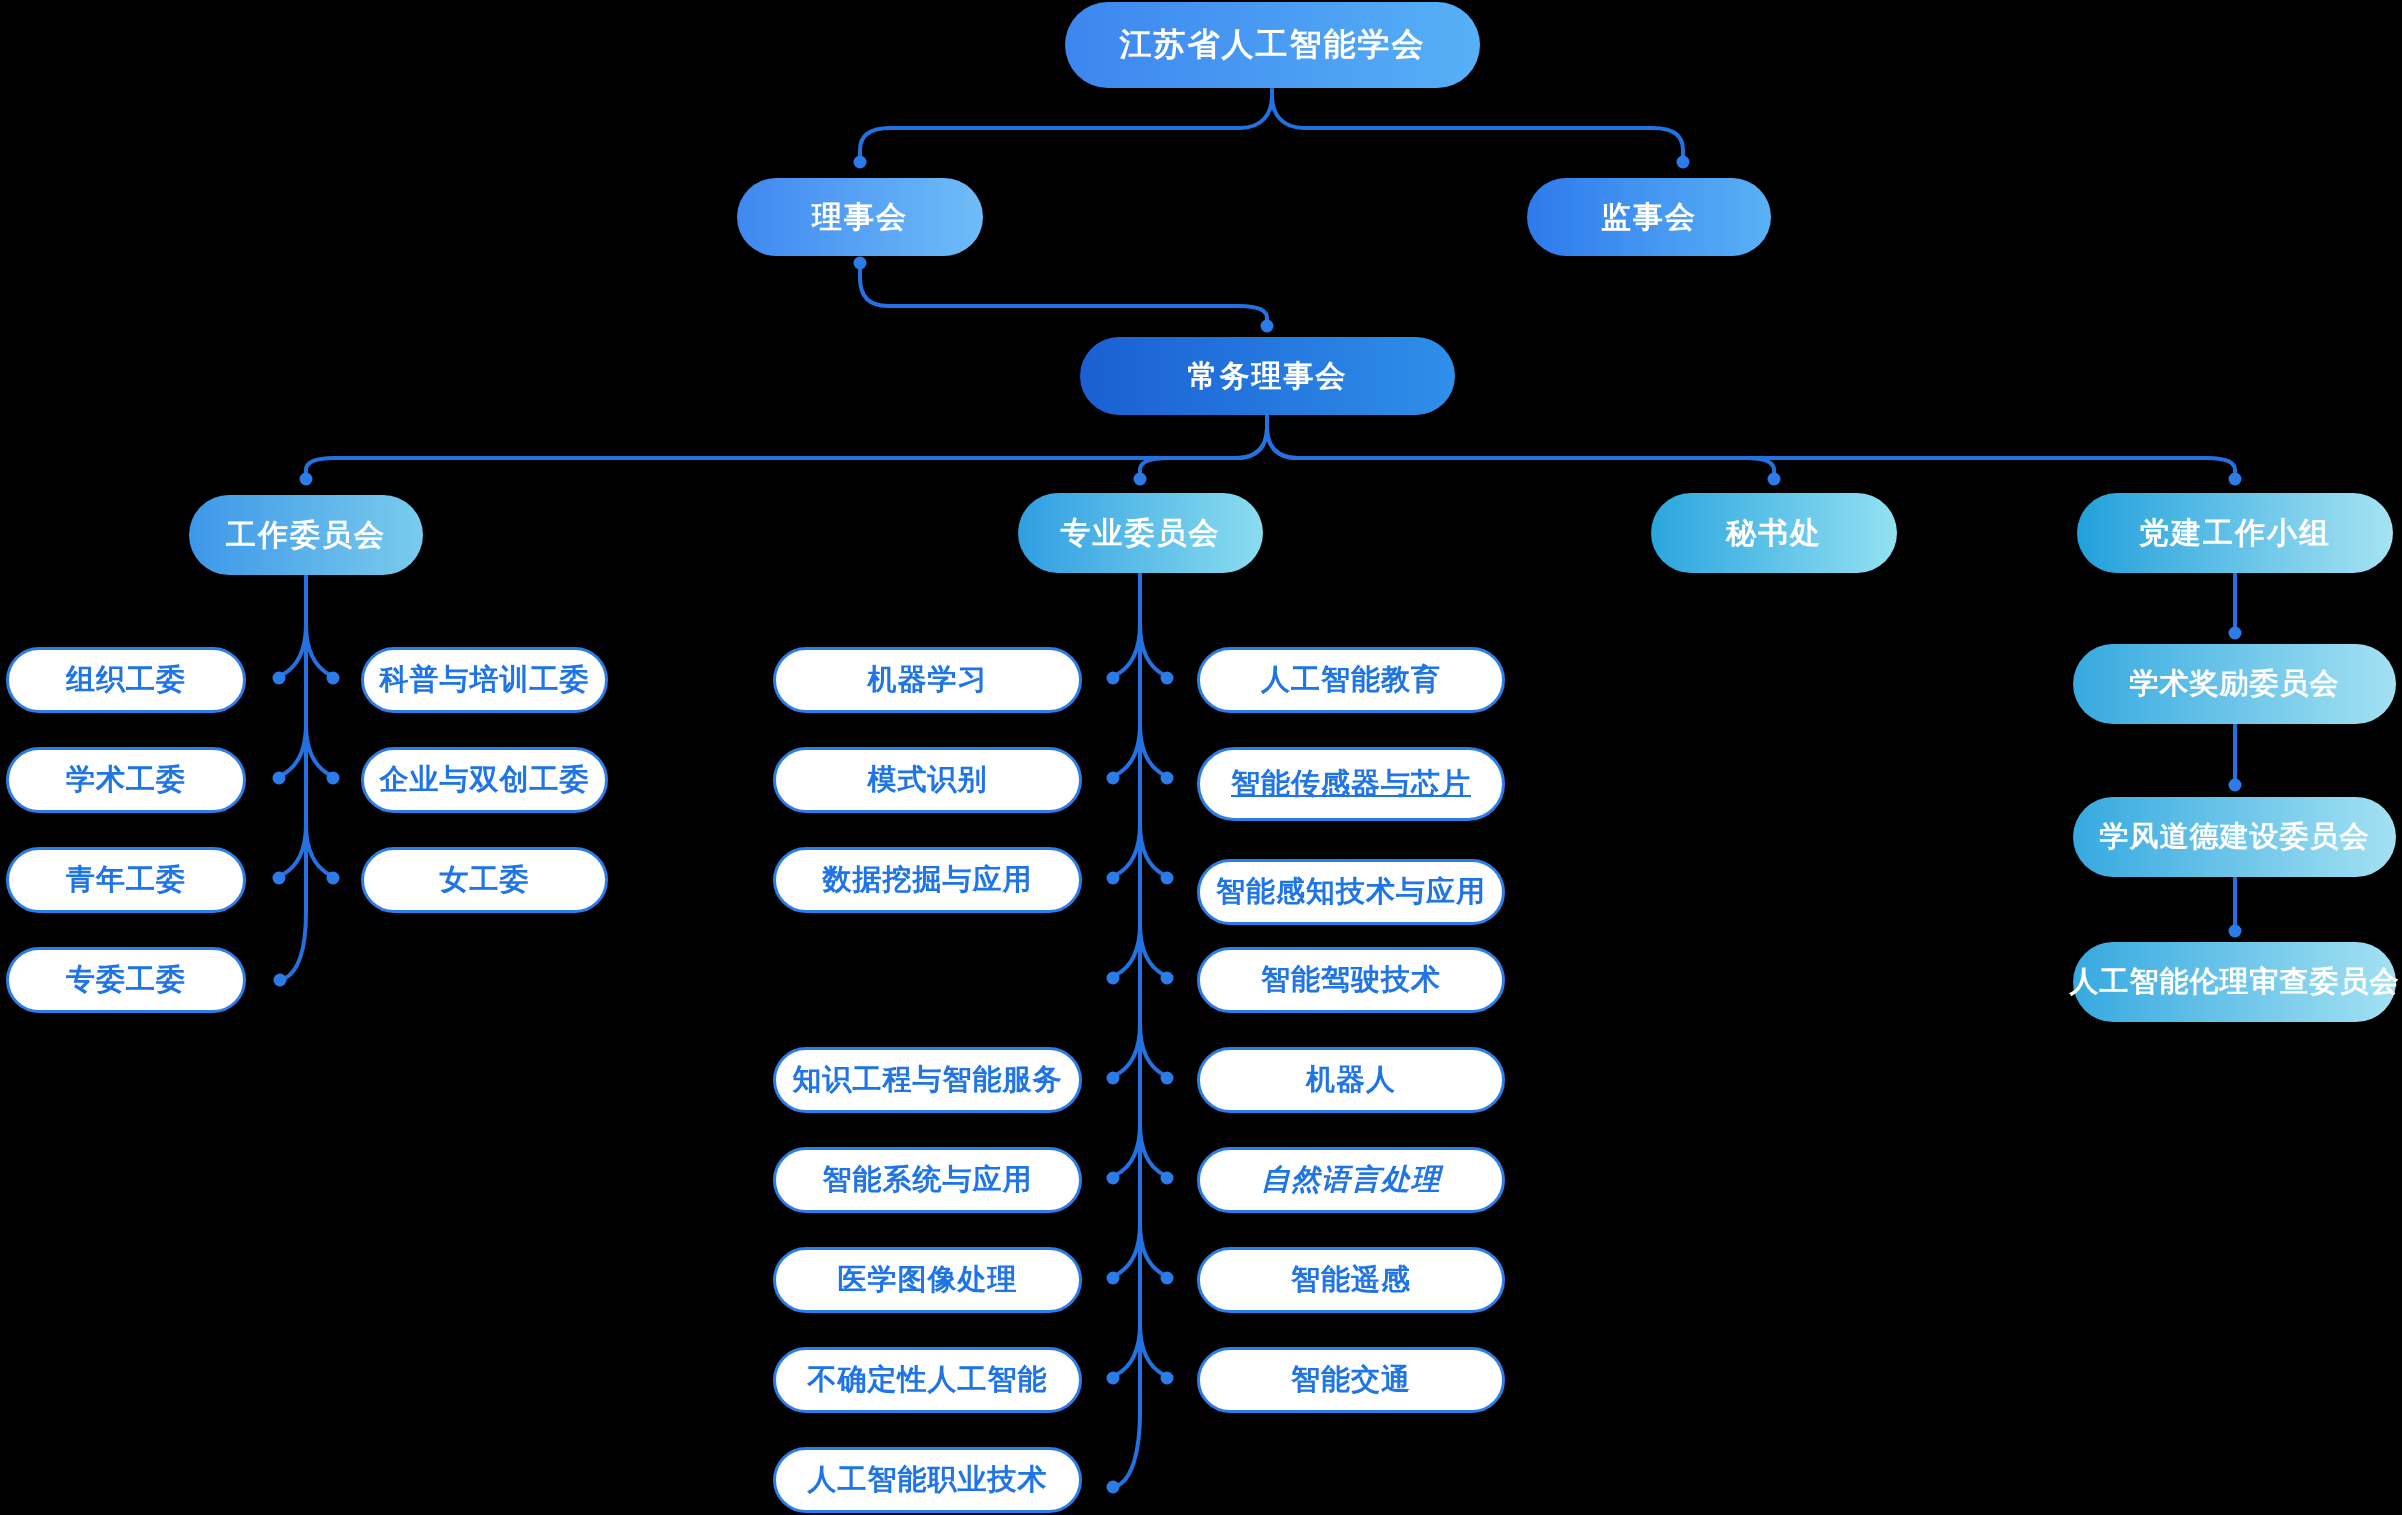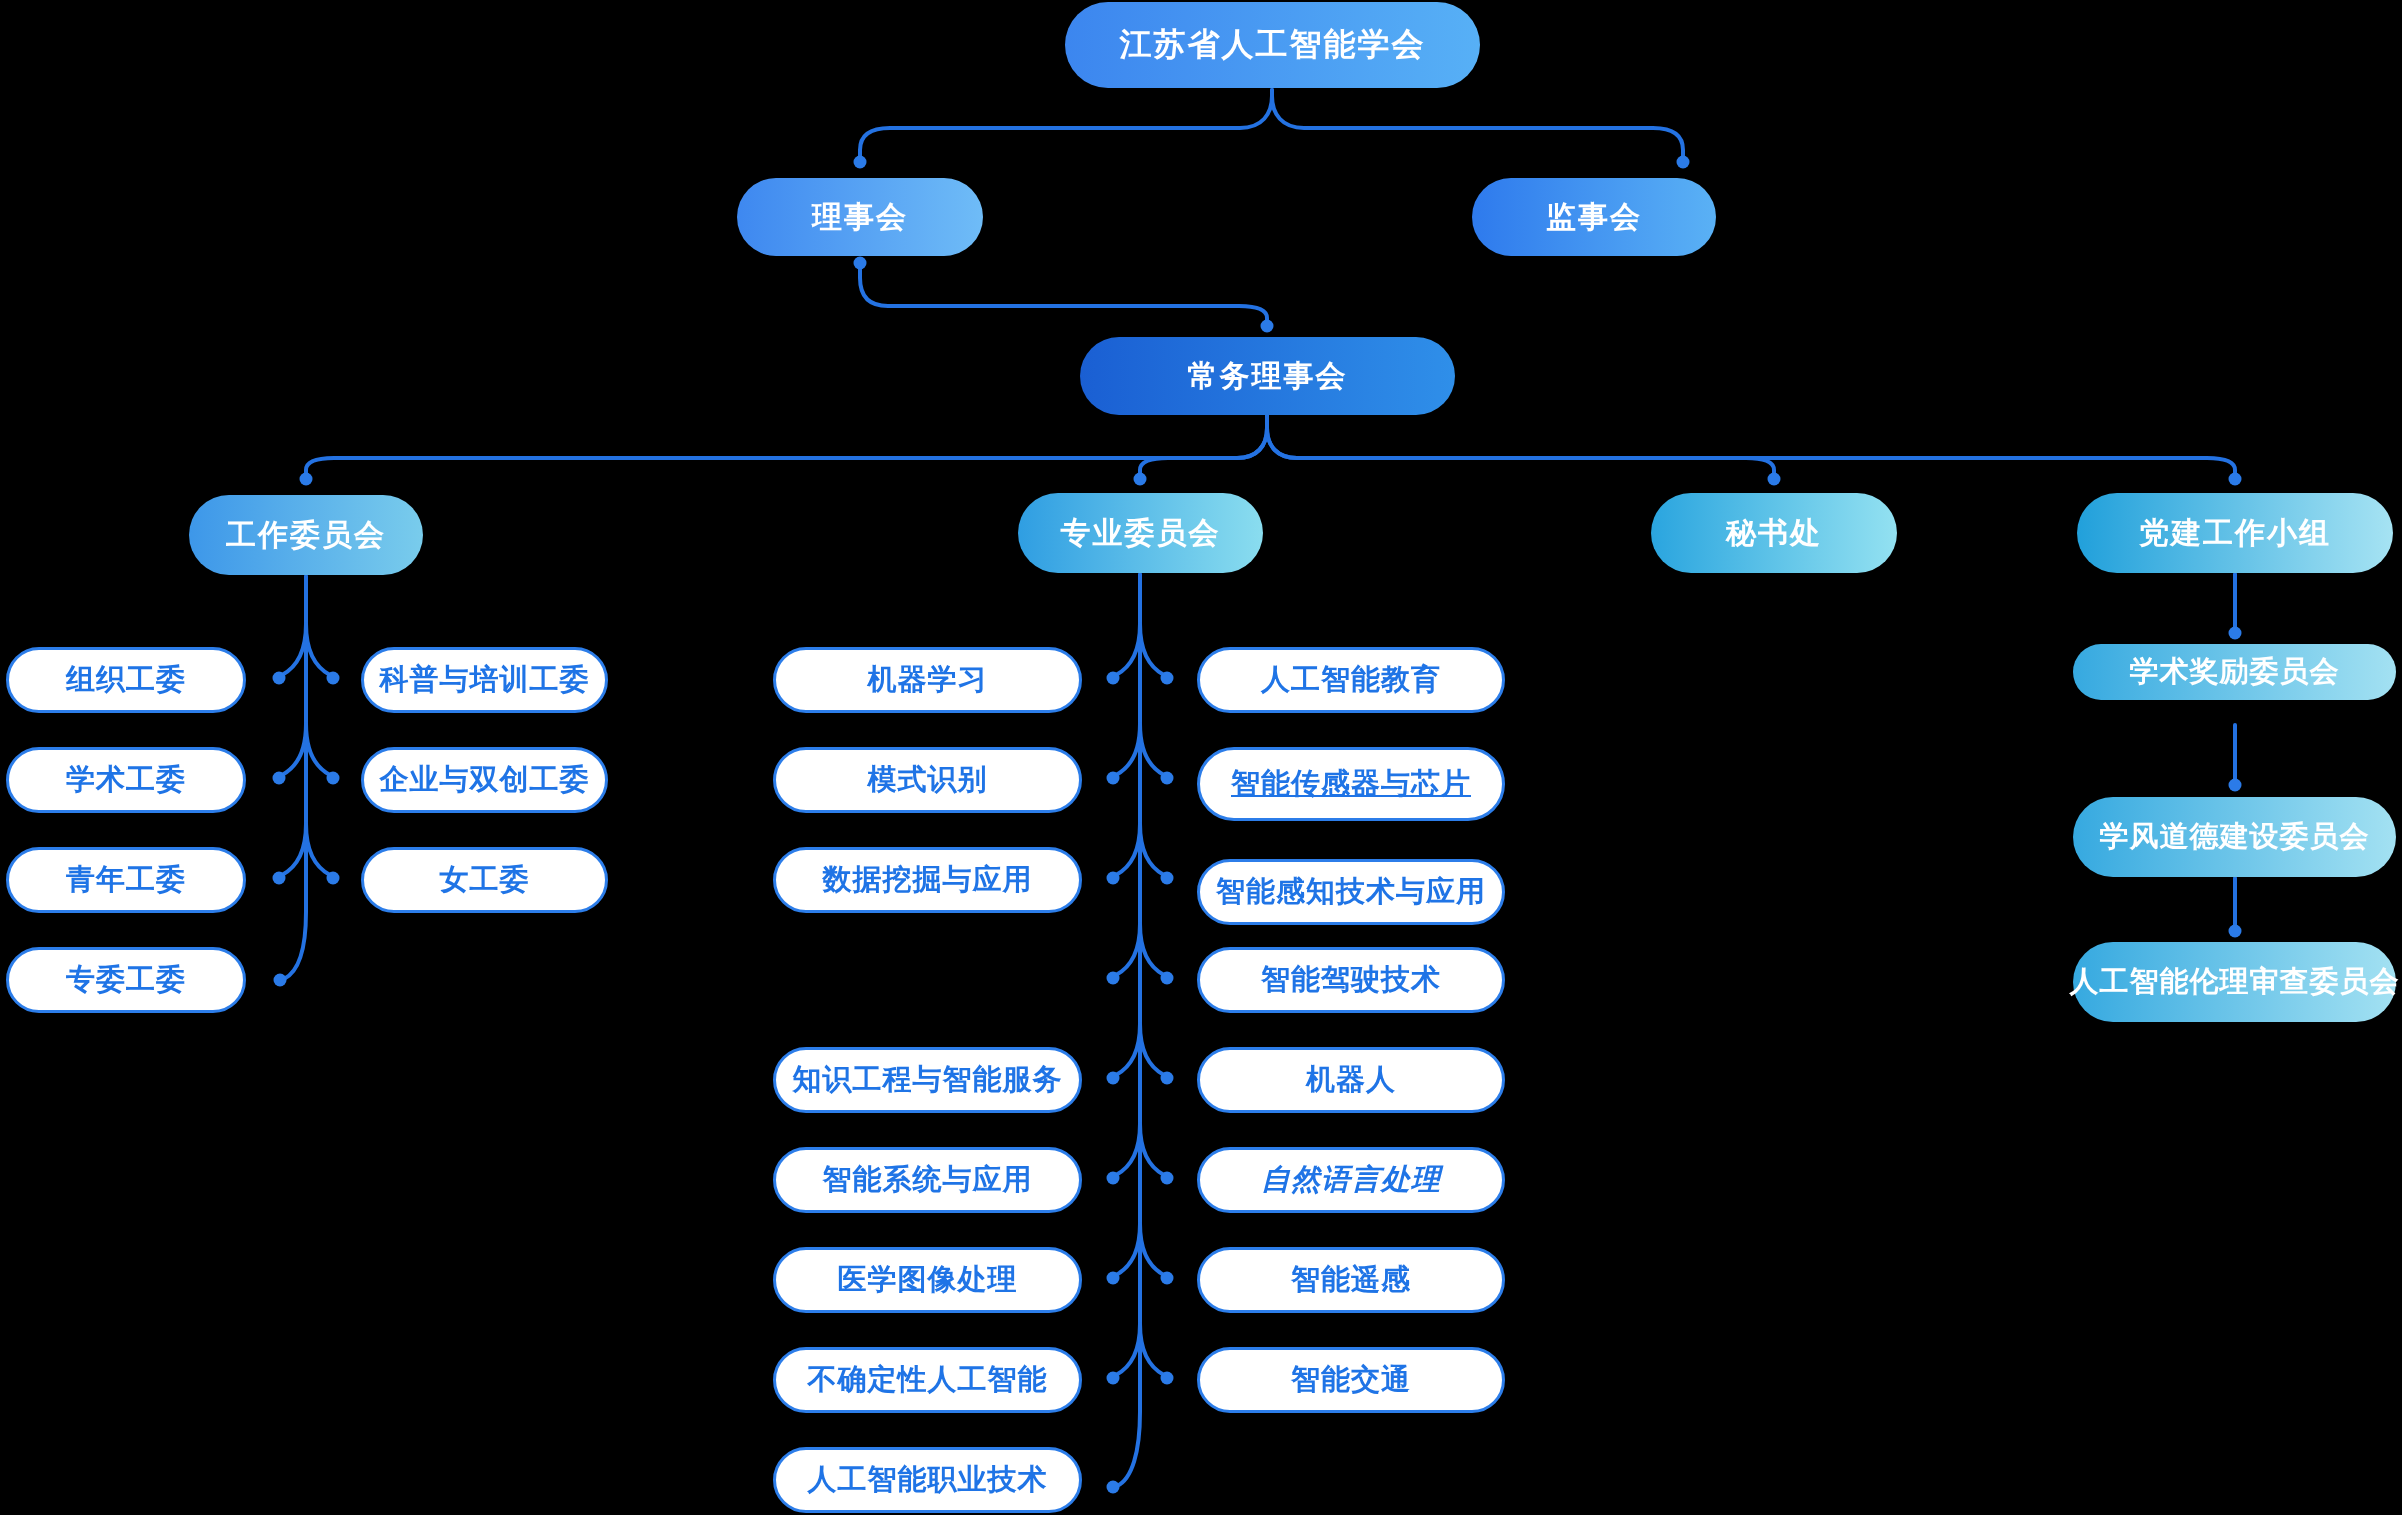--- a/index.html
+++ b/index.html
@@ -89,21 +89,21 @@
       <circle cx="1113" cy="1278" r="6.5" fill="#2B7BE8"></circle>
       <circle cx="1167" cy="1278" r="6.5" fill="#2B7BE8"></circle>
       <circle cx="1113" cy="1378" r="6.5" fill="#2B7BE8"></circle>
       <circle cx="1167" cy="1378" r="6.5" fill="#2B7BE8"></circle>
     </svg>
 
   <div class="gnode" style="left: 1065px; top: 2px; width: 415px; height: 86px; font-size: 32px; background: linear-gradient(90deg, rgb(60, 134, 239), rgb(87, 176, 246));">江苏省人工智能学会</div>
 
   <div class="gnode" style="left: 737px; top: 178px; width: 246px; height: 78px; background: linear-gradient(90deg, rgb(62, 136, 240), rgb(111, 188, 247));">理事会</div>
 
-  <div class="gnode" style="left: 1472px; top: 178px; width: 244px; height: 78px; background: linear-gradient(90deg, rgb(46, 122, 237), rgb(90, 177, 245));">监事会</div>
+  <div class="gnode" style="left: 1527px; top: 178px; width: 244px; height: 78px; background: linear-gradient(90deg, rgb(46, 122, 237), rgb(90, 177, 245));">监事会</div>
 
   <div class="gnode" style="left: 1080px; top: 337px; width: 375px; height: 78px; background: linear-gradient(90deg, rgb(26, 95, 211), rgb(47, 143, 233));">常务理事会</div>
 
   <div class="gnode" style="left: 189px; top: 495px; width: 234px; height: 80px; background: linear-gradient(90deg, rgb(61, 151, 233), rgb(121, 204, 236));">工作委员会</div>
 
   <div class="gnode" style="left: 1018px; top: 493px; width: 245px; height: 80px; background: linear-gradient(90deg, rgb(47, 158, 226), rgb(138, 221, 239));">专业委员会</div>
 
   <div class="gnode" style="left: 1651px; top: 493px; width: 246px; height: 80px; background: linear-gradient(90deg, rgb(42, 165, 223), rgb(147, 225, 241));">秘书处</div>
 
   <div class="gnode" style="left: 2077px; top: 493px; width: 316px; height: 80px; background: linear-gradient(90deg, rgb(33, 160, 219), rgb(166, 227, 243));">党建工作小组</div>
@@ -127,17 +127,17 @@
 
   <div class="wleaf" style="left:773px;top:1447px;width:309px;height:66px;">人工智能职业技术</div>
   <div class="wleaf" style="left:1197px;top:747px;width:308px;height:74px;text-decoration:underline;">智能传感器与芯片</div>
   <div class="wleaf" style="left:1197px;top:847px;width:308px;height:66px;margin-top:12px;">智能感知技术与应用</div>
   <div class="wleaf" style="left:1197px;top:947px;width:308px;height:66px;">智能驾驶技术</div>
   <div class="wleaf" style="left:1197px;top:1047px;width:308px;height:66px;">机器人</div>
   <div class="wleaf" style="left:1197px;top:1147px;width:308px;height:66px;font-style:italic;">自然语言处理</div>
   <div class="wleaf" style="left:1197px;top:1247px;width:308px;height:66px;text-align:right;">智能遥感</div>
   <div class="wleaf" style="left:1197px;top:1347px;width:308px;height:66px;">智能交通</div>
 
-  <div class="gleaf" style="left: 2073px; top: 644px; width: 323px; height: 56px; background: linear-gradient(90deg, rgb(54, 169, 224), rgb(163, 225, 242));">学术奖励委员会</div>
+  <div class="gleaf" style="left: 2073px; top: 644px; width: 323px; height: 80px; background: linear-gradient(90deg, rgb(54, 169, 224), rgb(163, 225, 242));">学术奖励委员会</div>
   <div class="gleaf" style="left: 2073px; top: 797px; width: 323px; height: 80px; background: linear-gradient(90deg, rgb(54, 169, 224), rgb(163, 225, 242));">学风道德建设委员会</div>
   <div class="gleaf" style="left: 2073px; top: 942px; width: 323px; height: 80px; background: linear-gradient(90deg, rgb(54, 169, 224), rgb(163, 225, 242));">人工智能伦理审查委员会</div>
 
 </div>
 
 </body></html>

